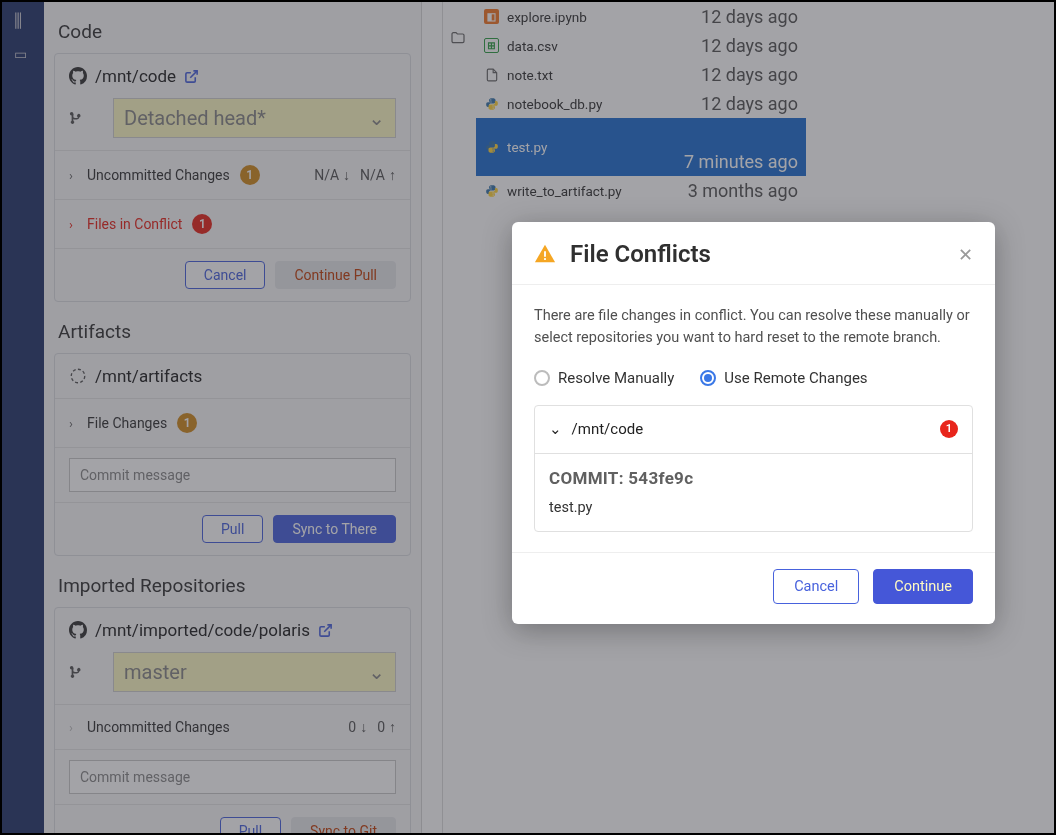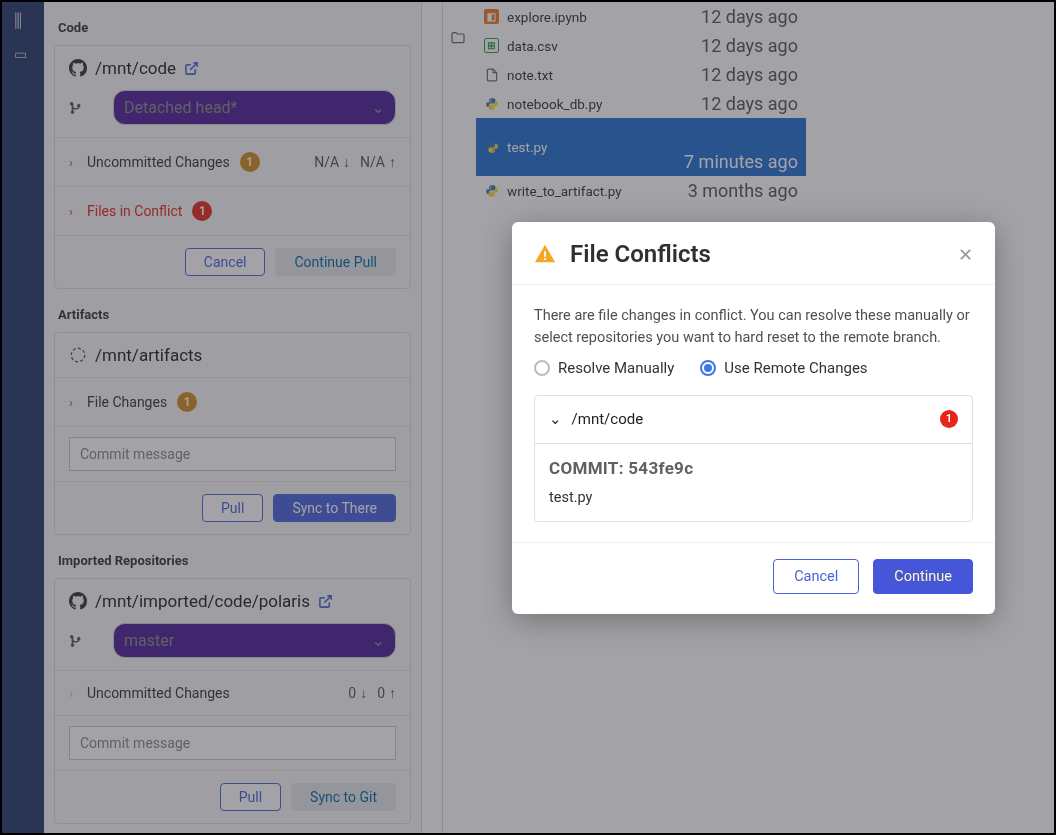--- a/index.html
+++ b/index.html
@@ -2,40 +2,40 @@
 <html><head>
 <meta charset="utf-8">
 <style>
   * { box-sizing: border-box; margin: 0; padding: 0; font-family: -apple-system, BlinkMacSystemFont, "Segoe UI", Roboto, sans-serif; }
   body { width: 1056px; height: 835px; background: #fff; position: relative; overflow: hidden; border: 2px solid #000; }
   .leftbar { position: absolute; left: 0; top: 0; width: 42px; height: 100%; background: #23356b; }
   .leftbar .bars-icon { color: #c9c9d0; font-size: 18px; margin: 8px 12px; }
   .leftbar .tab-icon { color: #c9c9d0; font-size: 14px; margin: 14px 12px; }
 
   .panel { position: absolute; left: 42px; top: 0; width: 378px; height: 100%; background: #f7f7f8; border-right: 1px solid #d8d8d8; padding: 0 10px; overflow-y: auto; }
-  .panel h2 { font-size: 13px; font-weight: 700; color: #333; margin: 18px 4px 10px 4px; }
+  .panel h2 { font-size: 19px; font-weight: 400; color: #333; margin: 18px 4px 10px 4px; }
 
   .repo-card { border: 1px solid #dadce0; border-radius: 4px; margin-bottom: 10px; background: #f7f7f8; }
   .repo-head { display: flex; align-items: center; gap: 8px; padding: 12px 14px; font-size: 17px; color: #222; }
   .repo-head svg { flex-shrink: 0; }
   .branch-row { display: flex; align-items: center; gap: 10px; padding: 0 14px 12px 14px; }
-  .branch-select { flex: 1; border: 1px solid #d0d0d0; border-radius: 12px; padding: 7px 10px; color: #888; font-size: 16px; display: flex; justify-content: space-between; align-items: center; background: #4c1d95; margin-left: 20px; }
+  .branch-select { flex: 1; border: 1px solid #d0d0d0; border-radius: 0; padding: 7px 10px; color: #888; font-size: 20px; display: flex; justify-content: space-between; align-items: center; background: #fef9c3; margin-left: 20px; }
 
   .row { display: flex; align-items: center; gap: 10px; padding: 14px 14px; border-top: 1px solid #e3e3e3; font-size: 14px; color: #333; }
   .chev { color: #666; font-size: 13px; width: 8px; }
   .badge { background: #d08a1e; color: #fff; border-radius: 50%; width: 20px; height: 20px; display: inline-flex; align-items: center; justify-content: center; font-size: 12px; font-weight: 600; }
   .badge.red { background: #e8251b; }
   .spacer { flex: 1; }
   .updown { display: flex; align-items: center; gap: 4px; color: #555; font-size: 14px; }
   .conflict { color: #e8251b; }
 
   .btnrow { display: flex; justify-content: flex-end; gap: 10px; padding: 12px 14px; border-top: 1px solid #e3e3e3; }
   .btn { border: 1px solid #4862dd; background: #fff; color: #4862dd; padding: 5px 18px; border-radius: 4px; font-size: 14px; cursor: pointer; }
   .btn.primary { background: #4862dd; color: #fff; border-color: #4862dd; }
-  .btn.disabled { background: #e6e7ea; color: #0369a1; border-color: #e6e7ea; cursor: default; }
+  .btn.disabled { background: #e6e7ea; color: #c2410c; border-color: #e6e7ea; cursor: default; }
 
   .commit-row { padding: 10px 14px; border-top: 1px solid #e3e3e3; }
   .commit-input { width: 100%; border: 1px solid #c9c9c9; border-radius: 0; padding: 8px 10px; font-size: 14px; color: #333; background: #fff; }
   .commit-input::placeholder { color: #888; }
 
   .filezone { position: absolute; left: 440px; top: 0; right: 0; height: 100%; background: #fff; border-left: 1px solid #ddd; }
   .folder-icon { position: absolute; left: 448px; top: 28px; color: #666; }
   .file-list { position: absolute; left: 474px; top: 0; width: 330px; font-size: 13.5px; }
   .file-row { display: flex; align-items: center; gap: 8px; padding: 4px 8px; color: #333; }
   .file-row .ago { margin-left: auto; color: #555; font-size: 18px; }
@@ -49,21 +49,21 @@
 
   
   .dim { position: absolute; left: 0; top: 0; right: 0; bottom: 0; background: rgba(50,50,60,0.45); }
 
   .modal { position: absolute; left: 510px; top: 220px; width: 483px; background: #fff; border-radius: 6px; box-shadow: 0 6px 30px rgba(0,0,0,0.3); }
   .modal-head { display: flex; align-items: center; gap: 14px; padding: 18px 22px 16px 22px; border-bottom: 1px solid #eee; }
   .modal-head h3 { font-size: 24px; font-weight: 600; color: #303030; }
   .warn-icon { width: 22px; height: 22px; }
   .close-x { margin-left: auto; color: #9a9a9a; font-size: 18px; cursor: pointer; }
   .modal-body { padding: 20px 22px; color: #505050; font-size: 14.5px; line-height: 1.5; }
-  .radios { display: flex; gap: 26px; margin: 8px 0 16px 0; align-items: center; font-size: 15px; color: #333; }
+  .radios { display: flex; gap: 26px; margin: 18px 0 16px 0; align-items: center; font-size: 15px; color: #333; }
   .radio { display: flex; align-items: center; gap: 8px; }
   .radio .circ { width: 16px; height: 16px; border: 2px solid #bcbcbc; border-radius: 50%; display: inline-flex; align-items: center; justify-content: center; }
   .radio.sel .circ { border-color: #3a78e7; }
   .radio.sel .circ::after { content: ""; width: 8px; height: 8px; background: #3a78e7; border-radius: 50%; }
   .conflict-box { border: 1px solid #e0e0e0; border-radius: 4px; overflow: hidden; }
   .cb-head { display: flex; align-items: center; gap: 10px; padding: 12px 14px; font-size: 15px; color: #222; }
   .cb-head .badge.red { width: 18px; height: 18px; font-size: 11px; }
   .cb-body { border-top: 1px solid #e0e0e0; padding: 12px 14px; }
   .commit-label { font-size: 17px; font-weight: 700; color: #606060; letter-spacing: 0.3px; }
   .cb-file { font-size: 14.5px; color: #333; margin-top: 6px; }

